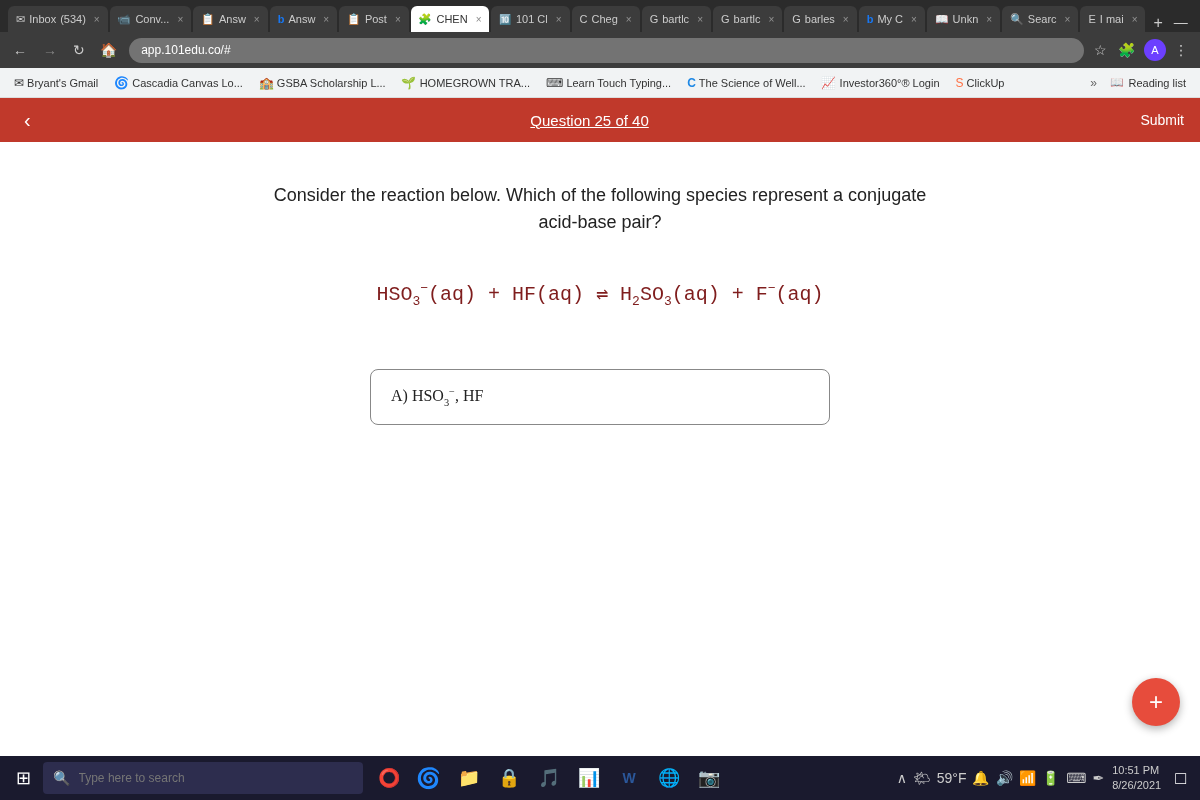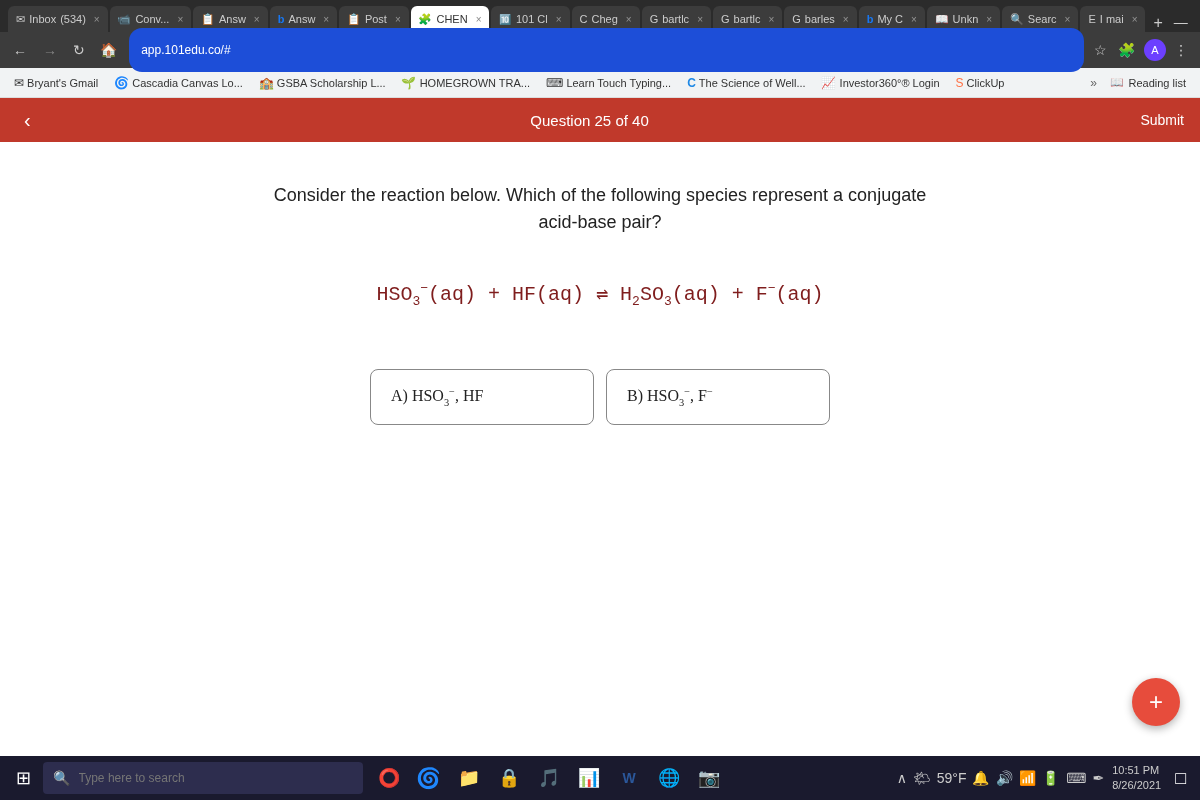--- a/index.html
+++ b/index.html
@@ -42,23 +42,23 @@
       display: flex;
       align-items: center;
       padding: 4px 8px;
       gap: 6px;
     }
     .nav-btn {
       background: none; border: none; color: #ccc; font-size: 14px; cursor: pointer; padding: 2px 5px; border-radius: 3px;
     }
     .address-input {
       flex: 1;
-      height: 44px;
+      height: 25px;
       border-radius: 13px;
-      background: #1d4ed8;
+      background: #737373;
       color: #fff;
       border: none;
       padding: 0 12px;
       font-size: 12px;
       outline: none;
     }
     .toolbar-icons {
       display: flex; align-items: center; gap: 4px;
     }
     .toolbar-icon-btn {
@@ -107,20 +107,21 @@
       font-size: 20px;
       cursor: pointer;
       background: none;
       border: none;
       color: white;
       padding: 4px 8px;
     }
     .question-counter {
       font-size: 15px;
       font-weight: 500;
+      text-decoration: underline;
     }
     .submit-btn {
       background: none;
       border: none;
       color: #ffffff;
       font-size: 14px;
       cursor: pointer;
       font-weight: 500;
     }
 
@@ -140,22 +141,22 @@
       color: #7f1d1d;
       margin: 10px 0 60px;
       font-family: Liberation Mono, monospace;
     }
     sup { font-size: 0.65em; vertical-align: super; }
     sub { font-size: 0.65em; vertical-align: sub; }
 
     
     .choices-container {
       display: flex;
-      flex-direction: row;
-      gap: 12px;
+      flex-direction: column;
+      gap: 26px;
       margin: 0 auto;
       width: 460px;
     }
     .choice-btn {
       width: 100%;
       padding: 16px 20px;
       border: 1.5px solid #888;
       border-radius: 8px;
       background: #fff;
       font-size: 16px;
@@ -413,23 +414,20 @@
     </div>
 
     <div class="equation">
       HSO<sub>3</sub><sup>−</sup>(aq) + HF(aq) ⇌ H<sub>2</sub>SO<sub>3</sub>(aq) + F<sup>−</sup>(aq)
     </div>
 
     <div class="choices-container">
       <button class="choice-btn">
         A) HSO<sub>3</sub><sup>−</sup>, HF
       </button>
-      <button class="choice-btn">
-        B) HSO<sub>3</sub><sup>−</sup>, F<sup>−</sup>
-      </button>
     </div>
   </div>
 
   <button class="fab">+</button>
 
 </div>
 
 <div class="taskbar">
   <button class="taskbar-start">⊞</button>
 

